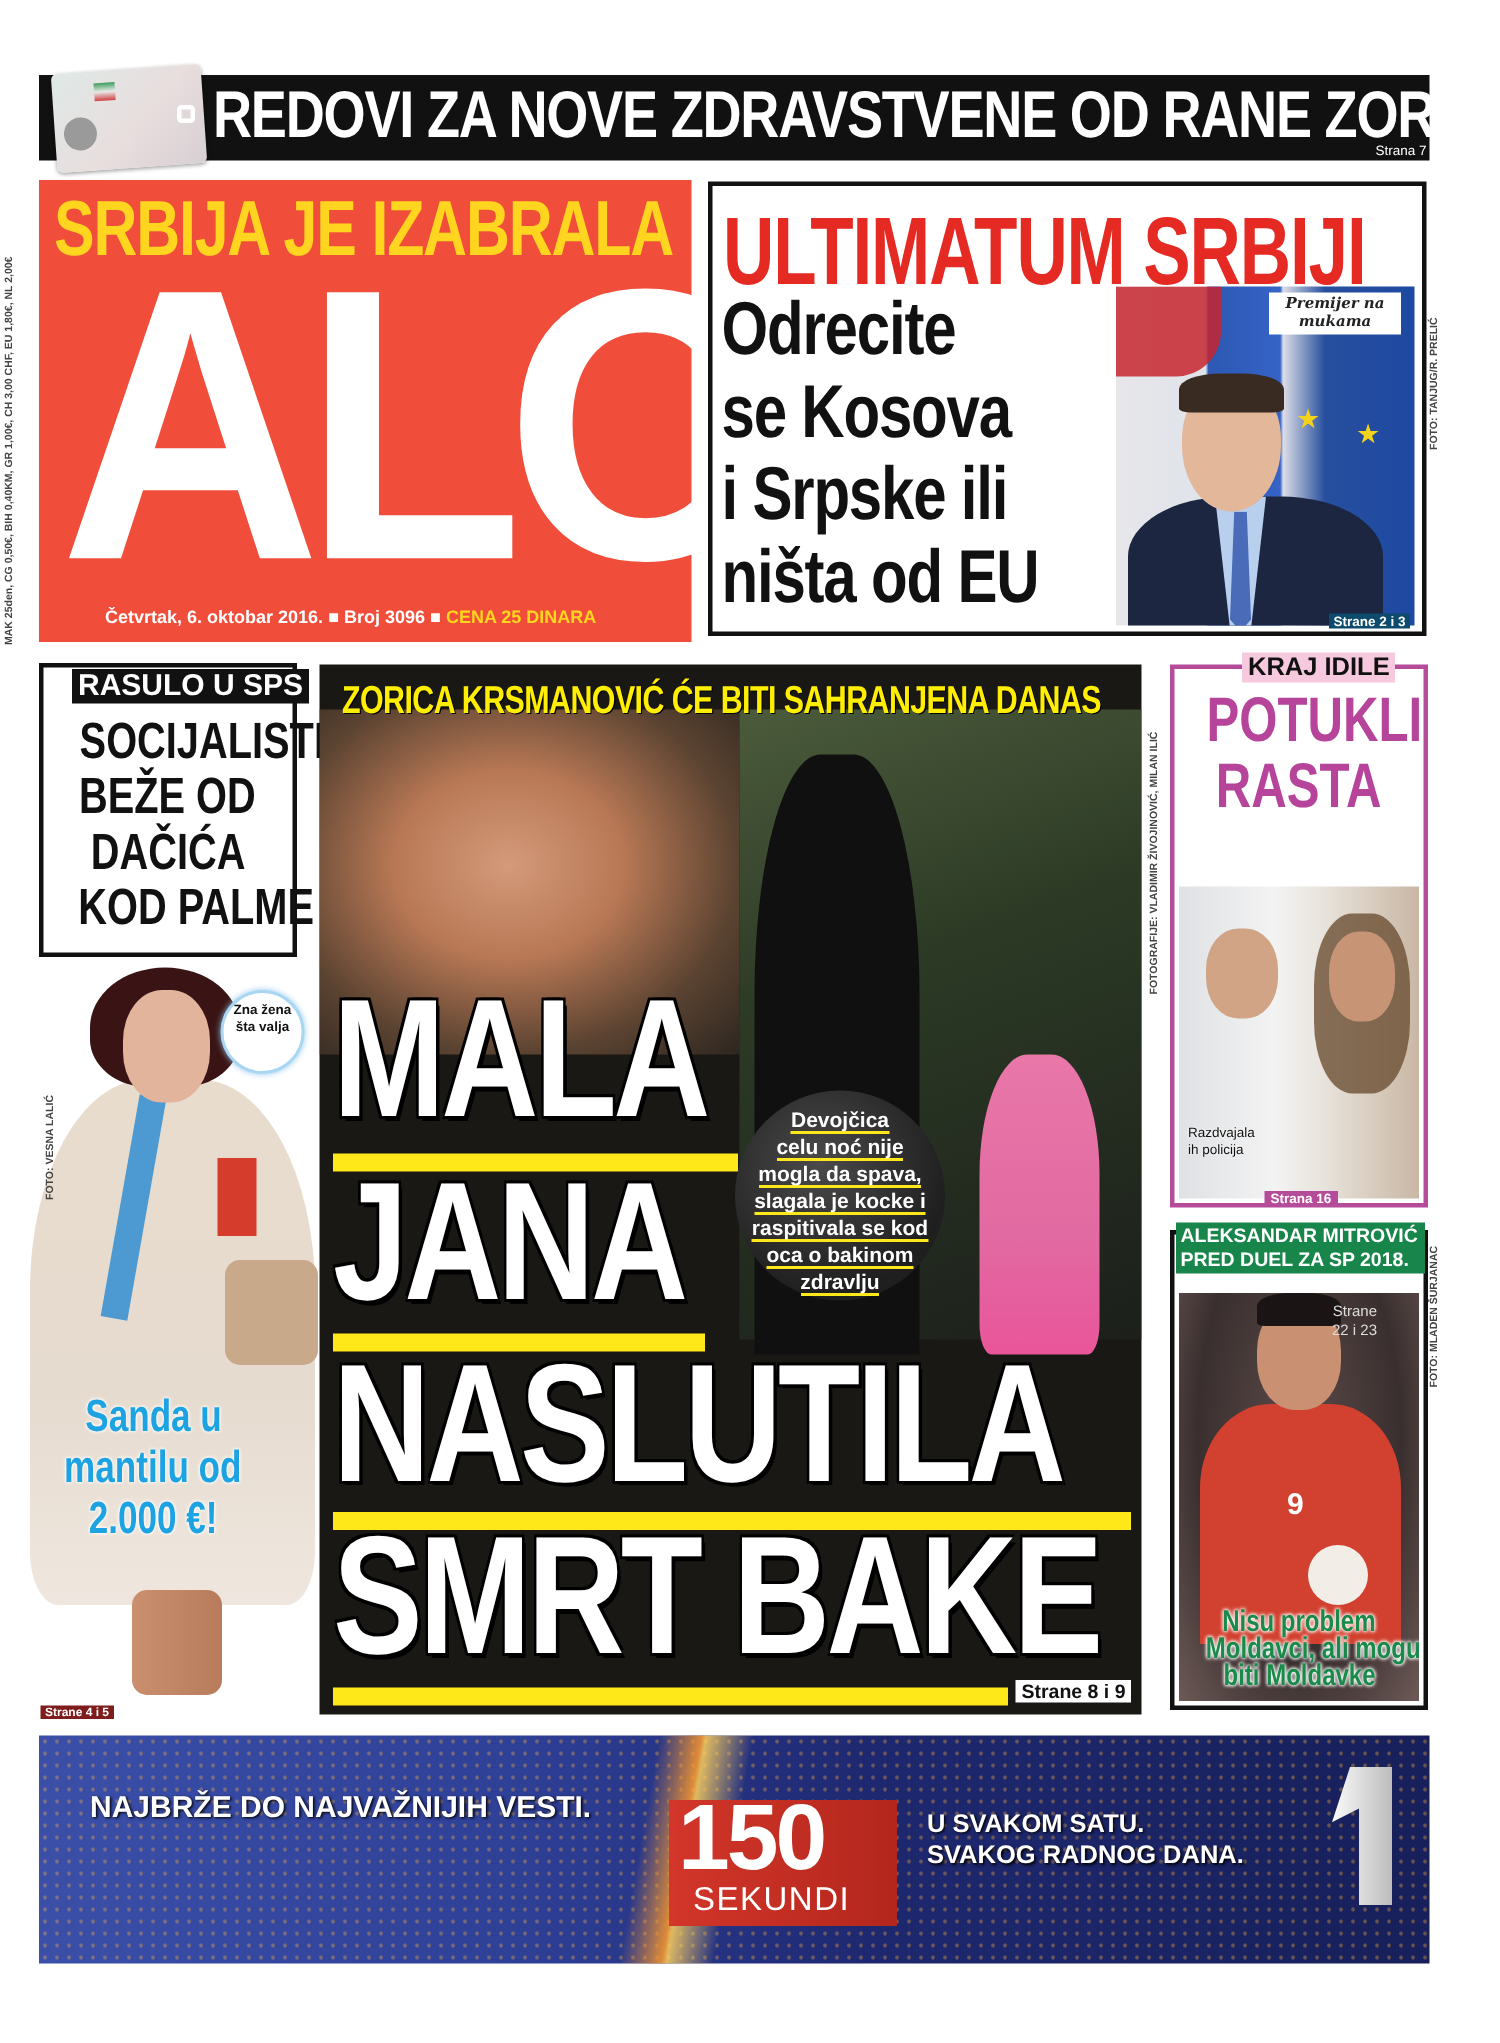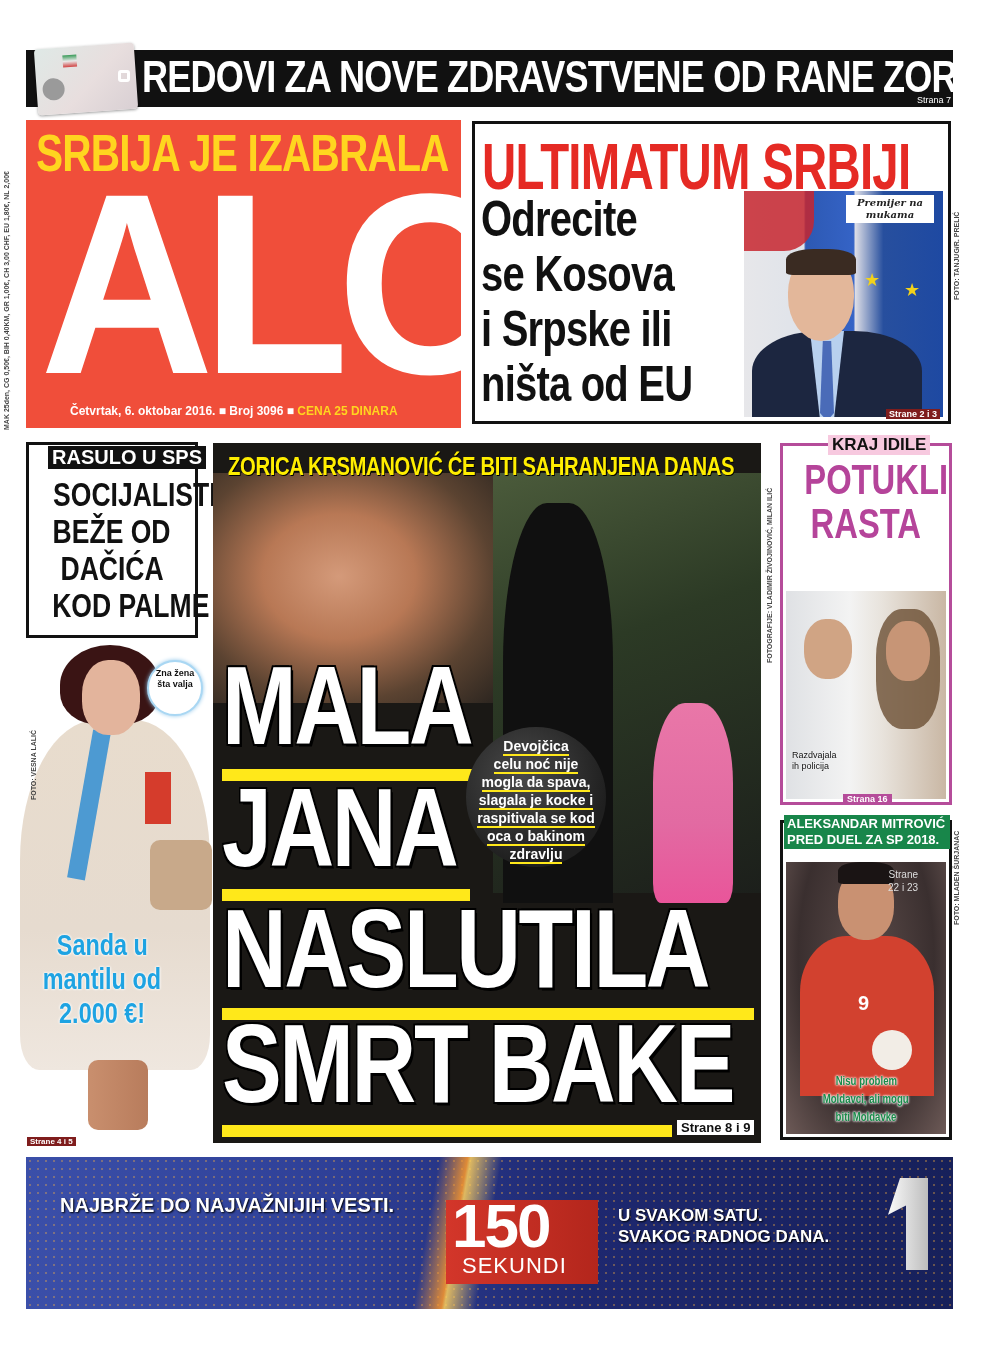--- a/index.html
+++ b/index.html
@@ -37,21 +37,21 @@
                background: linear-gradient(90deg, #e7e7ea 0%, #dfe3ea 30%, #2d59b3 31%, #3563c6 55%, #dcdde6 56%, #274f9e 70%, #1e49a2 100%); overflow: hidden; }
   #ult-photo .flag-red { left: 0; top: 0; width: 70px; height: 60px; background: #c7262f; border-bottom-right-radius: 30px; opacity:.85; }
   #ult-photo .star { color: #f2d21a; font-size: 18px; }
   #ult-photo .person-head { left: 44px; top: 62px; width: 66px; height: 88px; border-radius: 45% 45% 50% 50%; background: #e3b79a; }
   #ult-photo .person-hair { left: 42px; top: 58px; width: 70px; height: 26px; border-radius: 40% 40% 10% 10%; background: #3a2b22; }
   #ult-photo .person-body { left: 8px; top: 140px; width: 170px; height: 100px; border-radius: 40% 40% 0 0; background: #1c2640; }
   #ult-photo .shirt { left: 66px; top: 140px; width: 34px; height: 90px; background: #b8d0ee; clip-path: polygon(0 0,100% 0,70% 100%,30% 100%); }
   #ult-photo .tie { left: 76px; top: 150px; width: 14px; height: 80px; background: #4a6bb8; clip-path: polygon(20% 0,80% 0,100% 90%,50% 100%,0 90%); }
   #ult-caption { left: 846px; top: 195px; width: 88px; background: #fff; font-family: "DejaVu Serif", serif; font-style: italic;
                  font-weight: bold; font-size: 10px; text-align: center; line-height: 12px; padding: 2px; color: #222; }
-  #ult-page { left: 886px; top: 409px; background: #7f1d1d; color: #fff; font-size: 9px; font-weight: bold; padding: 0 3px; }
+  #ult-page { left: 886px; top: 409px; background: #0c4a6e; color: #fff; font-size: 9px; font-weight: bold; padding: 0 3px; }
   #ult-credit { left: 953px; top: 190px; height: 110px; }
 
   
   #sps-box { left: 26px; top: 442px; width: 172px; height: 196px; border: 3px solid #111; background: #fff; }
   #sps-kicker { left: 48px; top: 446px; background: #111; color: #fff; font-size: 20px; padding: 0 4px; }
   #sps-title { left: 30px; top: 476px; width: 164px; color: #111; font-size: 34px; line-height: 37px; text-align: center; }
   #sps-title span { display: inline-block; transform: scaleX(0.78); transform-origin: center; }
   #sps-page { left: 30px; top: 625px; width: 164px; text-align: center; font-size: 10px; font-weight: bold; margin-top: 28px; }
   #sanda-hair { left: 60px; top: 645px; width: 100px; height: 80px; border-radius: 50% 50% 40% 40%; background: #3a1414; }
   #sanda-face { left: 82px; top: 660px; width: 58px; height: 75px; border-radius: 45%; background: #e3b49c; }
@@ -76,21 +76,21 @@
                      background: radial-gradient(ellipse at 45% 45%, #d49a7a 0%, #b87855 35%, #5b4331 70%, #2d2620 100%); }
   #main-photo-right { left: 280px; top: 30px; width: 268px; height: 420px;
                       background: linear-gradient(160deg, #4b5b3b 0%, #2c3a25 40%, #1c1f1b 100%); }
   #main-man { left: 290px; top: 60px; width: 110px; height: 400px; border-radius: 40% 40% 0 0; background: #101010; }
   #main-girl { left: 440px; top: 260px; width: 80px; height: 200px; border-radius: 40% 40% 10% 10%; background: linear-gradient(#e977a8,#e26aa2 60%,#e9559a); }
   #main-kicker { left: 228px; top: 451px; color: #ffee00; font-size: 26px; letter-spacing: -0.5px; transform: scaleX(0.78);
                  text-shadow: 1px 1px 0 #000; }
   .main-line { color: #fff; font-size: 112px; letter-spacing: -3px; line-height: 1; transform: scaleX(0.8);
                text-shadow: 3px 3px 0 #000, -2px -2px 0 #000, 2px -2px 0 #000, -2px 2px 0 #000; }
   .yellow-bar { background: #ffe81a; height: 12px; }
-  #main-bubble { left: 466px; top: 727px; width: 140px; height: 140px; border-radius: 50%;
+  #main-bubble { left: 490px; top: 727px; width: 140px; height: 140px; border-radius: 50%;
                  background: radial-gradient(circle at 40% 35%, #4a4a4a, #1f1f1f 70%); color: #fff; font-size: 14px;
                  line-height: 18px; text-align: center; padding-top: 10px; font-weight: bold; }
   #main-bubble span { border-bottom: 2px solid #ffe81a; }
   #main-page { left: 677px; top: 1120px; background: #fff; color: #111; font-size: 13px; font-weight: bold; padding: 0 4px; }
   #main-credit { left: 766px; top: 443px; height: 220px; }
 
   
   #ana-box { left: 780px; top: 443px; width: 172px; height: 362px; border: 3px solid #b54c9a; background: #fff; }
   #ana-kicker { left: 828px; top: 435px; background: #f7c9df; color: #111; font-size: 17px; padding: 0 4px; }
   #ana-title { left: 784px; top: 458px; width: 164px; text-align: center; color: #b5449a; font-size: 42px; line-height: 44px; }
@@ -107,21 +107,21 @@
   #mit-box { left: 780px; top: 820px; width: 172px; height: 320px; border: 3px solid #111; background: #fff; }
   #mit-kicker { left: 784px; top: 815px; width: 166px; background: #18864a; color: #fff; font-size: 13px; line-height: 16px; padding: 1px 3px; }
   #mit-photo { left: 786px; top: 862px; width: 160px; height: 272px;
                background: radial-gradient(ellipse at 50% 35%, #5b4b49 0%, #3a2f2f 60%, #6d5a57 100%); overflow: hidden; }
   #mit-photo .head { left: 52px; top: 6px; width: 56px; height: 72px; border-radius: 45%; background: #c99172; }
   #mit-photo .hair { left: 52px; top: 0; width: 56px; height: 22px; border-radius: 40% 40% 10% 10%; background: #1a1414; }
   #mit-photo .shirt { left: 14px; top: 74px; width: 134px; height: 160px; border-radius: 35% 35% 0 0; background: #d2412f; }
   #mit-photo .num { left: 72px; top: 130px; color: #fff; font-weight: bold; font-size: 20px; }
   #mit-photo .ball { left: 86px; top: 168px; width: 40px; height: 40px; border-radius: 50%; background: #f2ede6; }
   #mit-page { left: 888px; top: 868px; color: #ddd; font-size: 10px; line-height: 13px; text-align: right; }
-  #mit-caption { left: 786px; top: 1072px; width: 160px; text-align: center; color: #1a8a4a; font-size: 12px; line-height: 18px;
+  #mit-caption { left: 786px; top: 1072px; width: 160px; text-align: center; color: #1a8a4a; font-size: 20px; line-height: 18px;
                  text-shadow: 0 0 3px #fff, 0 0 3px #fff, 0 0 2px #fff; }
   #mit-caption span { display: inline-block; transform: scaleX(0.8); transform-origin: center; }
   #mit-credit { left: 953px; top: 825px; height: 100px; }
 
   
   #ad-banner { left: 26px; top: 1157px; width: 927px; height: 152px; overflow: hidden;
                background: linear-gradient(90deg, #3b4fa9 0%, #2e3f96 35%, #1e2870 60%, #17205a 100%); }
   #ad-glow { left: 370px; top: -20px; width: 120px; height: 210px; background: linear-gradient(100deg, transparent 30%, #ff9a2a 48%, #ffd05a 50%, transparent 70%); opacity: .85; }
   #ad-dots { left: 0; top: 0; width: 927px; height: 152px; opacity: .35;
              background-image: radial-gradient(circle, #ffb43a 1px, transparent 1.5px); background-size: 8px 8px; }

